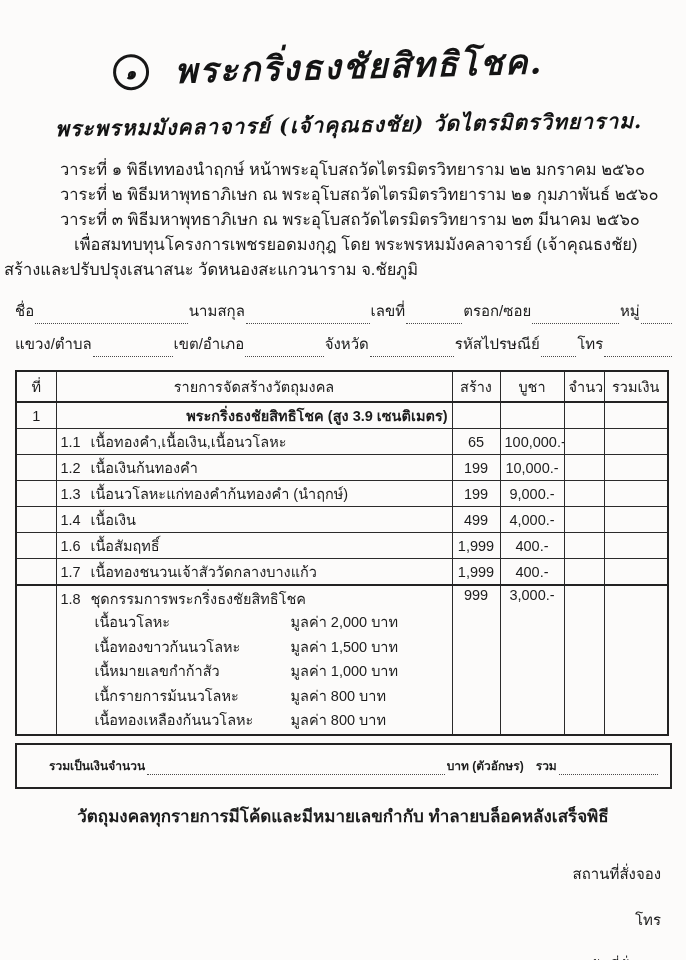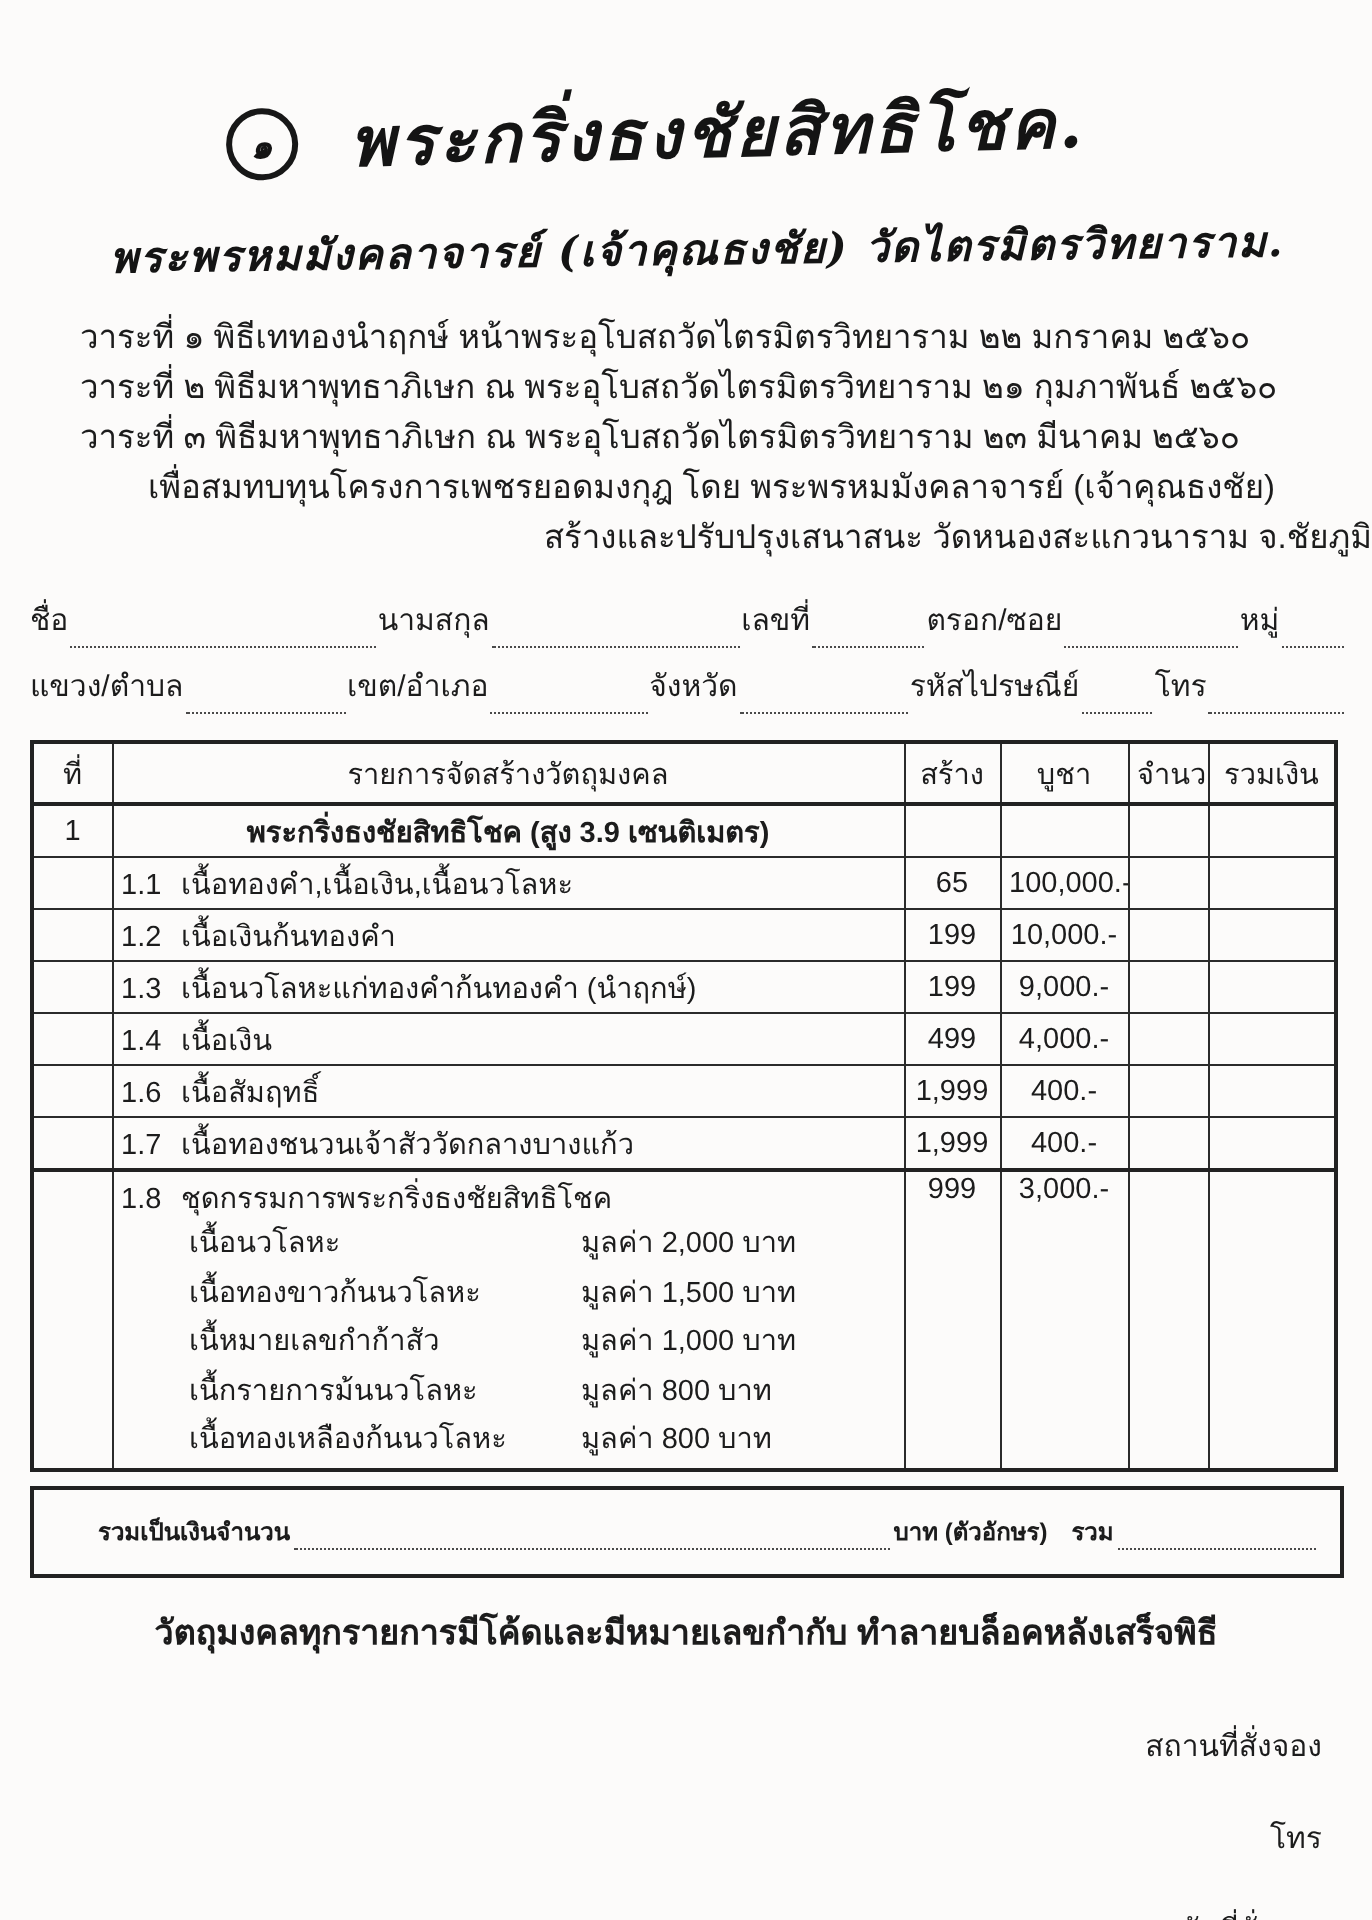--- a/index.html
+++ b/index.html
@@ -13,36 +13,36 @@
   .title-row{display:flex;align-items:center;justify-content:center;gap:26px;margin:40px 40px 0 10px;transform:rotate(-1.5deg);}
   .badge{
     display:inline-flex;align-items:center;justify-content:center;
     width:30px;height:30px;border:3px solid #171717;border-radius:50%;
     font-size:17px;font-weight:bold;flex:none;
   }
   .title-main{font-size:34px;font-weight:bold;letter-spacing:2px;}
   .subtitle{margin:14px 30px 0 55px;font-size:21px;font-weight:bold;letter-spacing:1px;transform:rotate(-0.8deg);}
   
   .intro{margin-top:16px;font-size:16.5px;line-height:25px;}
-  .intro div{padding-left:40px;}
+  .intro div{padding-left:60px;}
   .intro div.l4{padding-left:74px;}
-  .intro div.l5{padding-left:16px;text-align:right;}
+  .intro div.l5{padding-left:4px;text-align:left;}
   
   .fline{display:flex;align-items:flex-end;font-size:15px;line-height:26px;margin:0 14px;}
   .fline .lbl{flex:none;padding:0 1px;}
   .dots{border-bottom:1.6px dotted #4a4a4a;height:19px;flex-grow:1;}
   
   table.grid{border-collapse:collapse;margin:13px 14px 0 15px;width:654px;table-layout:fixed;font-size:14.5px;}
   table.grid td,table.grid th{border:1px solid #2b2b2b;padding:1px 4px;height:23px;overflow:hidden;white-space:nowrap;}
   table.grid{border:2px solid #222;}
   table.grid thead th{border-bottom:2.5px solid #222;font-weight:normal;height:27px;}
   .c{text-align:center;}
   .item-name{padding-left:6px;}
   .item-name .num{display:inline-block;width:30px;}
-  .group-title{font-weight:bold;text-align:center;height:27px;margin-left:33px;}
+  .group-title{font-weight:bold;text-align:right;height:27px;margin-left:33px;}
   .set-cell{vertical-align:top;}
   .subrow{display:flex;padding-left:34px;line-height:24.5px;}
   .subrow .sname{width:196px;}
   
   .total-box{
     margin:7px 14px 0 15px;border:2px solid #222;background:#fcfbfa;
     display:flex;align-items:flex-end;font-size:12px;font-weight:bold;
     padding:10px 12px 12px 30px;
   }
   .total-box .lbl{flex:none;padding:0 2px;}

